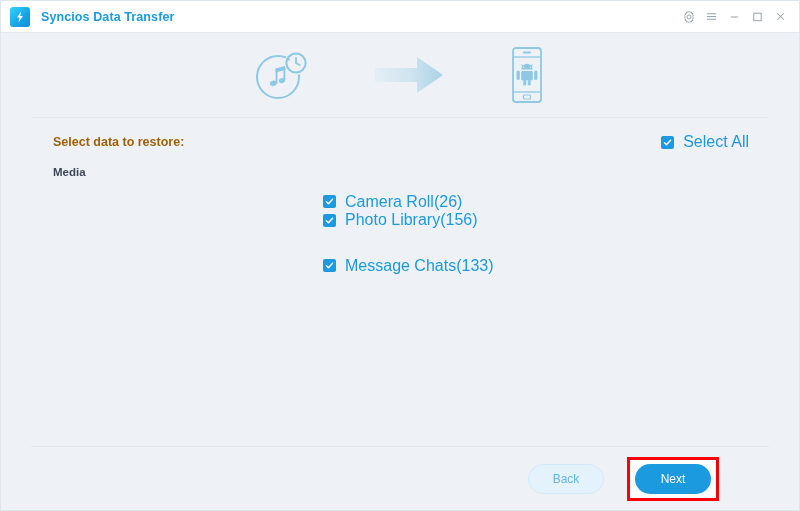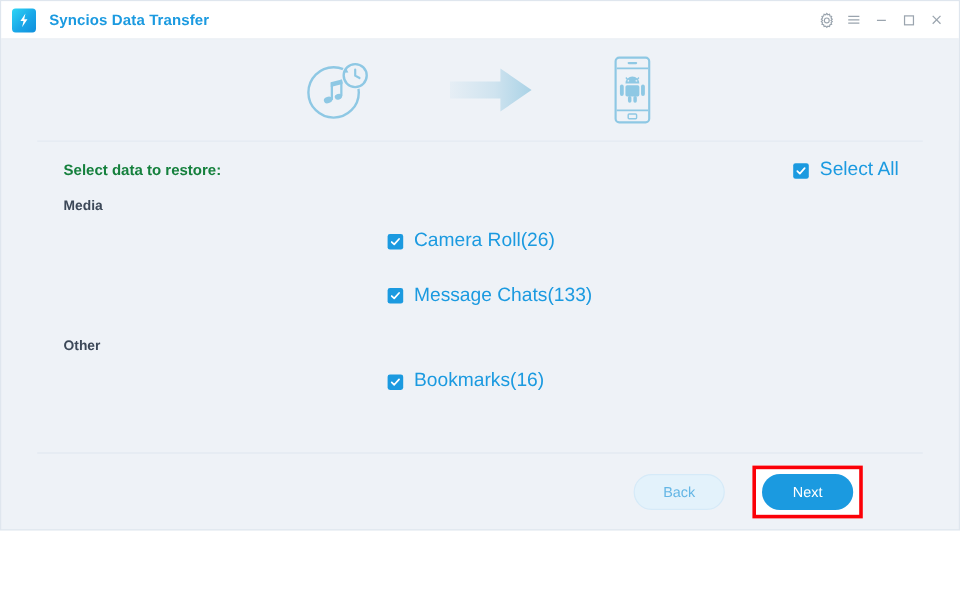--- a/index.html
+++ b/index.html
@@ -10,21 +10,21 @@
     width: 800px;
     height: 511px;
     font-family: "Liberation Sans", sans-serif;
     background: #ffffff;
     overflow: hidden;
   }
 
   .app-window {
     position: relative;
     width: 800px;
-    height: 442px;
+    height: 511px;
     box-sizing: border-box;
     background: #eef2f7;
     border: 1px solid #dfe6ee;
   }
 
   
   .titlebar {
     position: relative;
     height: 32px;
     background: #ffffff;
@@ -96,21 +96,21 @@
     display: flex;
     align-items: center;
     justify-content: space-between;
     height: 48px;
     padding: 0 20px 0 22px;
     box-sizing: border-box;
   }
   .select-title {
     font-size: 12.5px;
     font-weight: bold;
-    color: #15803d;
+    color: #a16207;
   }
 
   
   .cb-wrap {
     display: inline-flex;
     align-items: center;
     gap: 9px;
   }
   .cb {
     width: 13px;
@@ -328,53 +328,48 @@
         <div class="group-item-col col-1">
           <label class="cb-wrap">
             <span class="cb">
               <svg width="9" height="9" viewBox="0 0 10 10" aria-hidden="true">
                 <polyline points="1.6,5.2 3.9,7.4 8.4,2.4" fill="none" stroke="#ffffff" stroke-width="1.6" stroke-linecap="round" stroke-linejoin="round"></polyline>
               </svg>
             </span>
             <span class="cb-label">Camera Roll(26)</span>
           </label>
         </div>
+        <div class="group-item-col col-2">
+          <label class="cb-wrap">
+            <span class="cb">
+              <svg width="9" height="9" viewBox="0 0 10 10" aria-hidden="true">
+                <polyline points="1.6,5.2 3.9,7.4 8.4,2.4" fill="none" stroke="#ffffff" stroke-width="1.6" stroke-linecap="round" stroke-linejoin="round"></polyline>
+              </svg>
+            </span>
+            <span class="cb-label">Photo Library(156)</span>
+          </label>
+        </div>
       </div>
     </div>
 
     <div class="group group-block">
       <div class="group-items">
         <div class="group-item-col col-2">
           <label class="cb-wrap">
             <span class="cb">
               <svg width="9" height="9" viewBox="0 0 10 10" aria-hidden="true">
                 <polyline points="1.6,5.2 3.9,7.4 8.4,2.4" fill="none" stroke="#ffffff" stroke-width="1.6" stroke-linecap="round" stroke-linejoin="round"></polyline>
               </svg>
             </span>
             <span class="cb-label">Message Chats(133)</span>
           </label>
         </div>
       </div>
     </div>
 
-    <div class="group group-block">
-      <div class="group-title">Other</div>
-      <div class="group-items">
-        <div class="group-item-col col-1">
-          <label class="cb-wrap">
-            <span class="cb">
-              <svg width="9" height="9" viewBox="0 0 10 10" aria-hidden="true">
-                <polyline points="1.6,5.2 3.9,7.4 8.4,2.4" fill="none" stroke="#ffffff" stroke-width="1.6" stroke-linecap="round" stroke-linejoin="round"></polyline>
-              </svg>
-            </span>
-            <span class="cb-label">Bookmarks(16)</span>
-          </label>
-        </div>
-      </div>
-    </div>
 
   </div>
 
   <div class="footer">
     <div class="divider"></div>
     <div class="footer-inner">
       <button class="btn btn-back">Back</button>
       <span class="next-highlight">
         <button class="btn btn-next">Next</button>
       </span>

